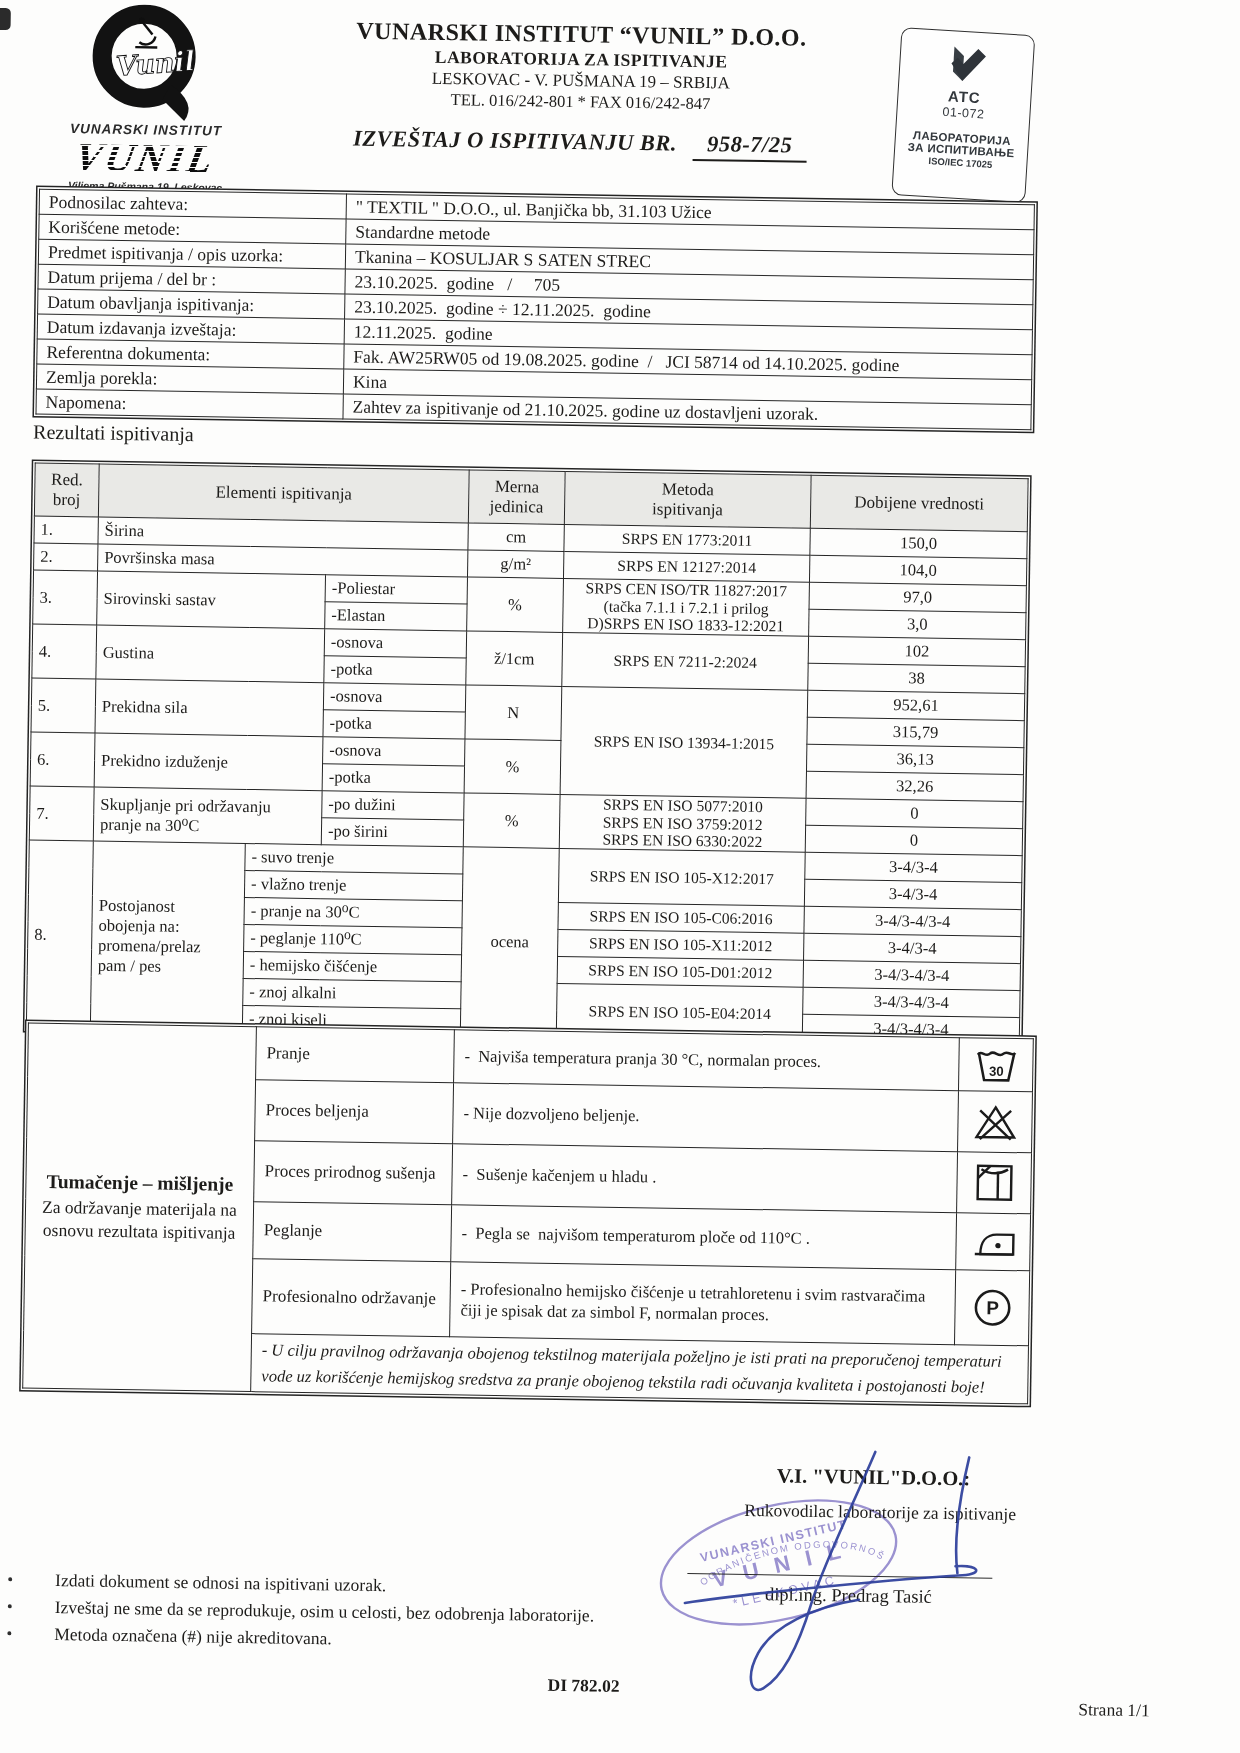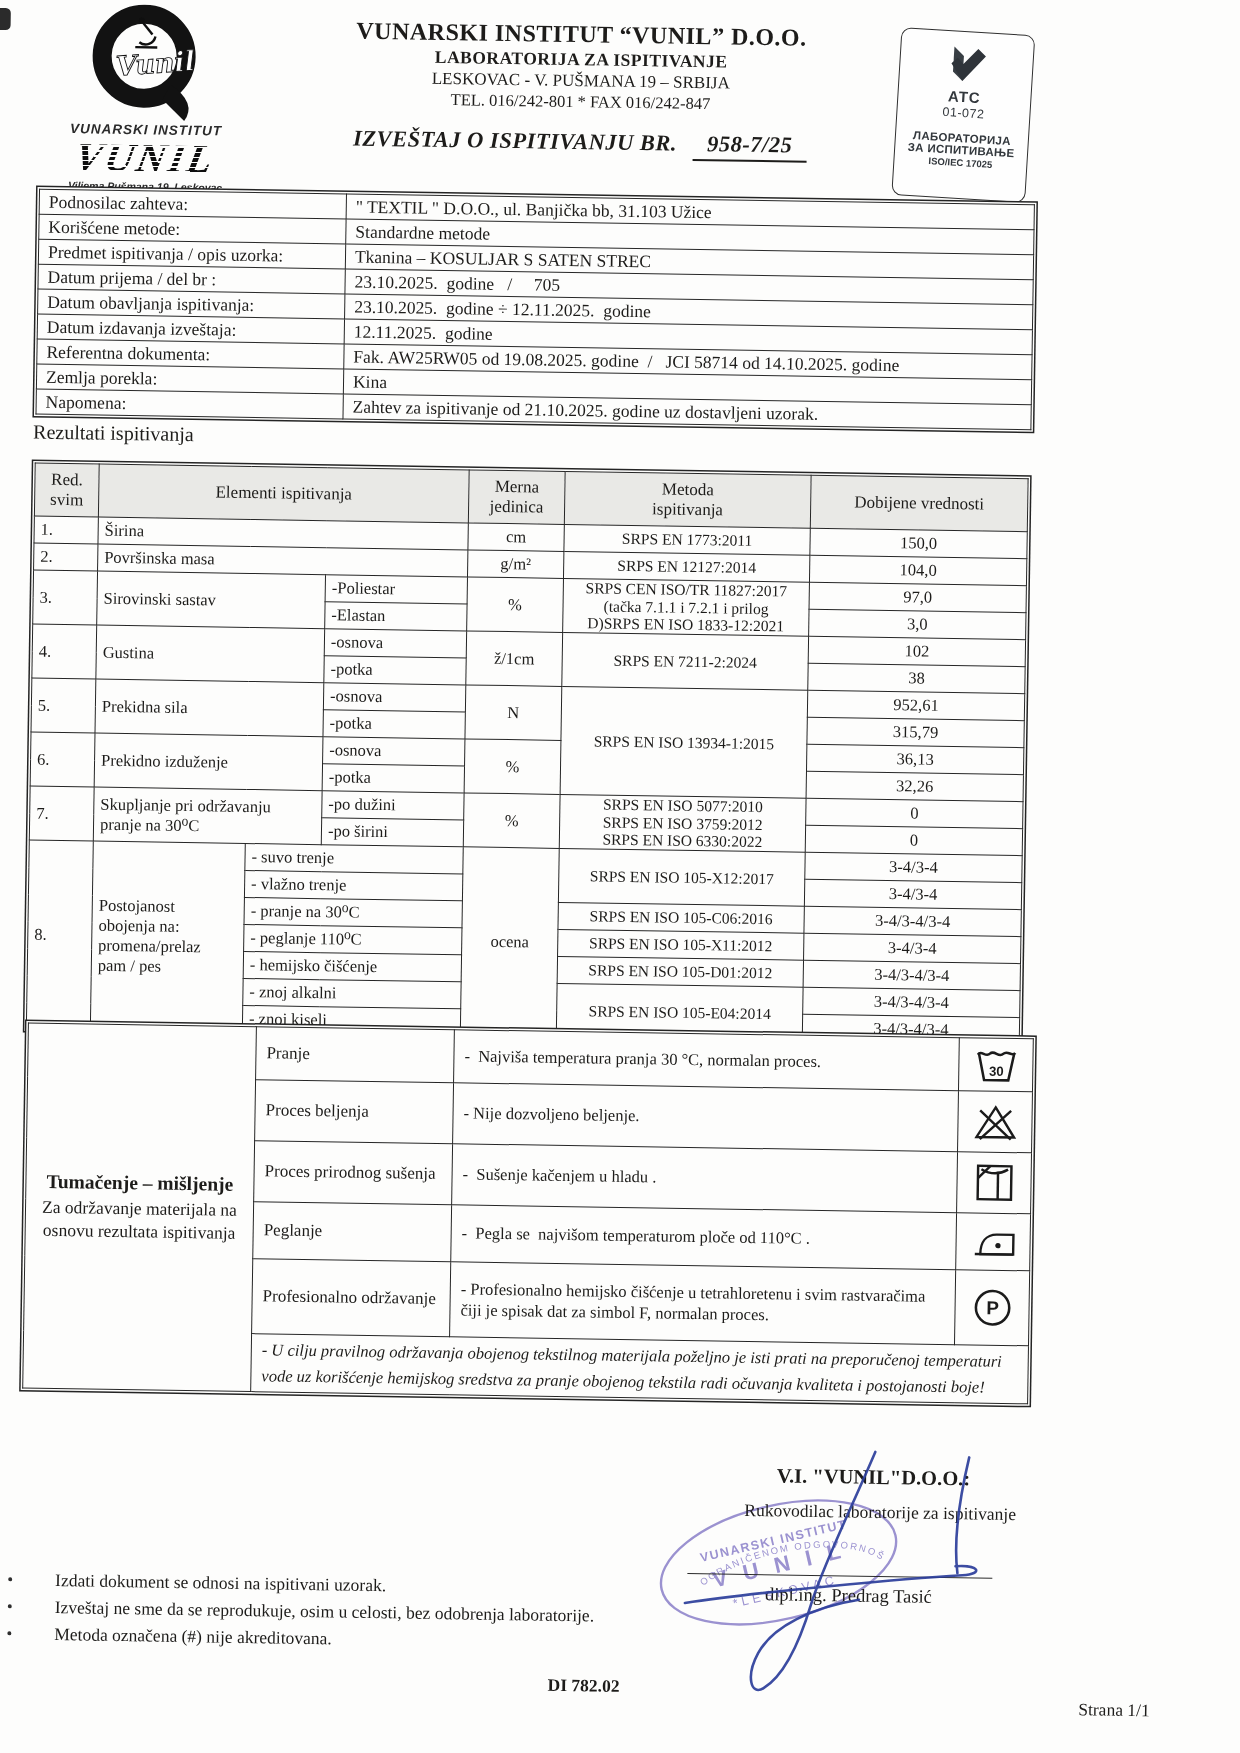--- a/index.html
+++ b/index.html
@@ -187,21 +187,21 @@
             <col style="width:152px">
             <col style="width:76px">
             <col style="width:142px">
             <col style="width:96px">
             <col style="width:246px">
             <col style="width:217px">
           </colgroup>
       <tbody>
             <tr>
         <th class="pre">Red.
-svim</th>
+broj</th>
         <th colspan="3">Elementi ispitivanja</th>
         <th class="pre">Merna
 jedinica</th>
         <th class="pre">Metoda
 ispitivanja</th>
         <th>Dobijene vrednosti</th>
       </tr>
       <tr>
         <td class="c-num">1.</td>
         <td colspan="3" class="c-name">Širina</td>

